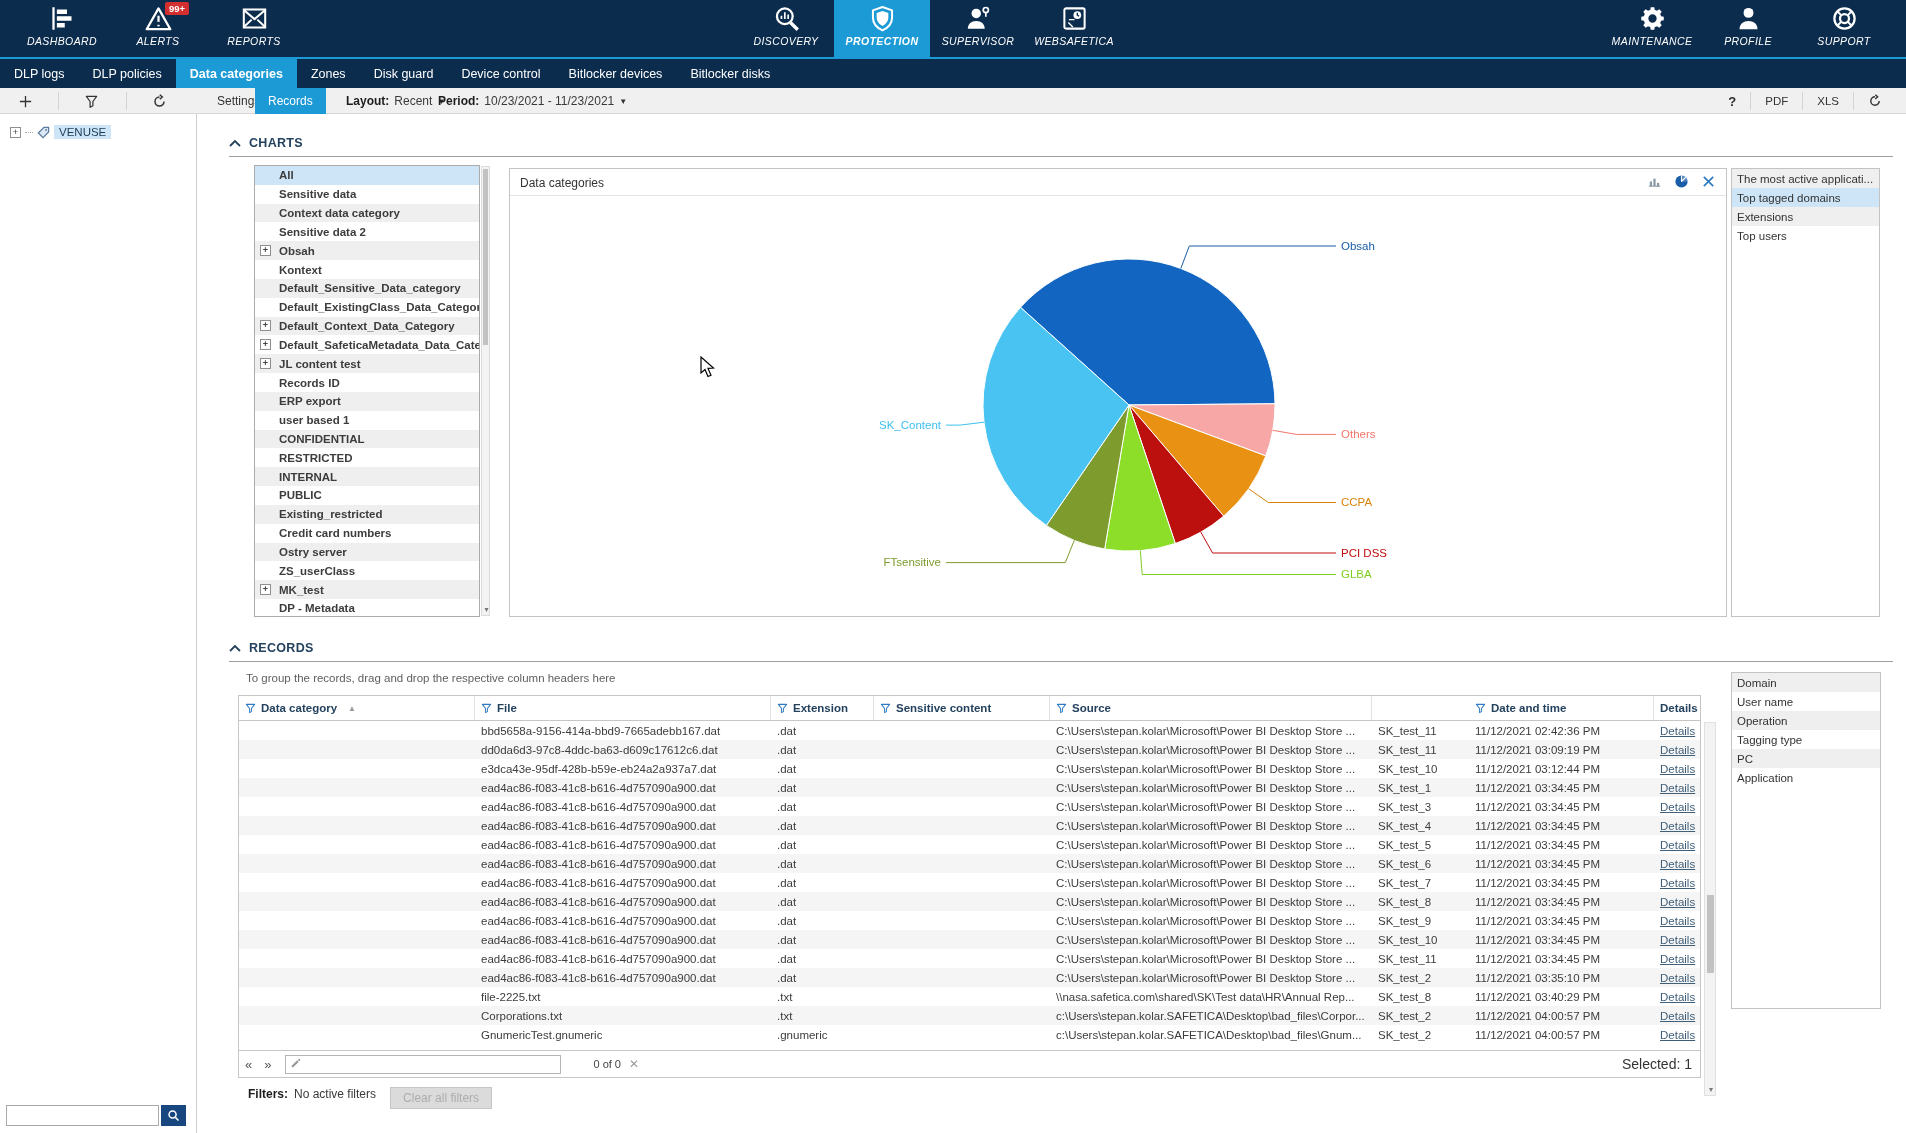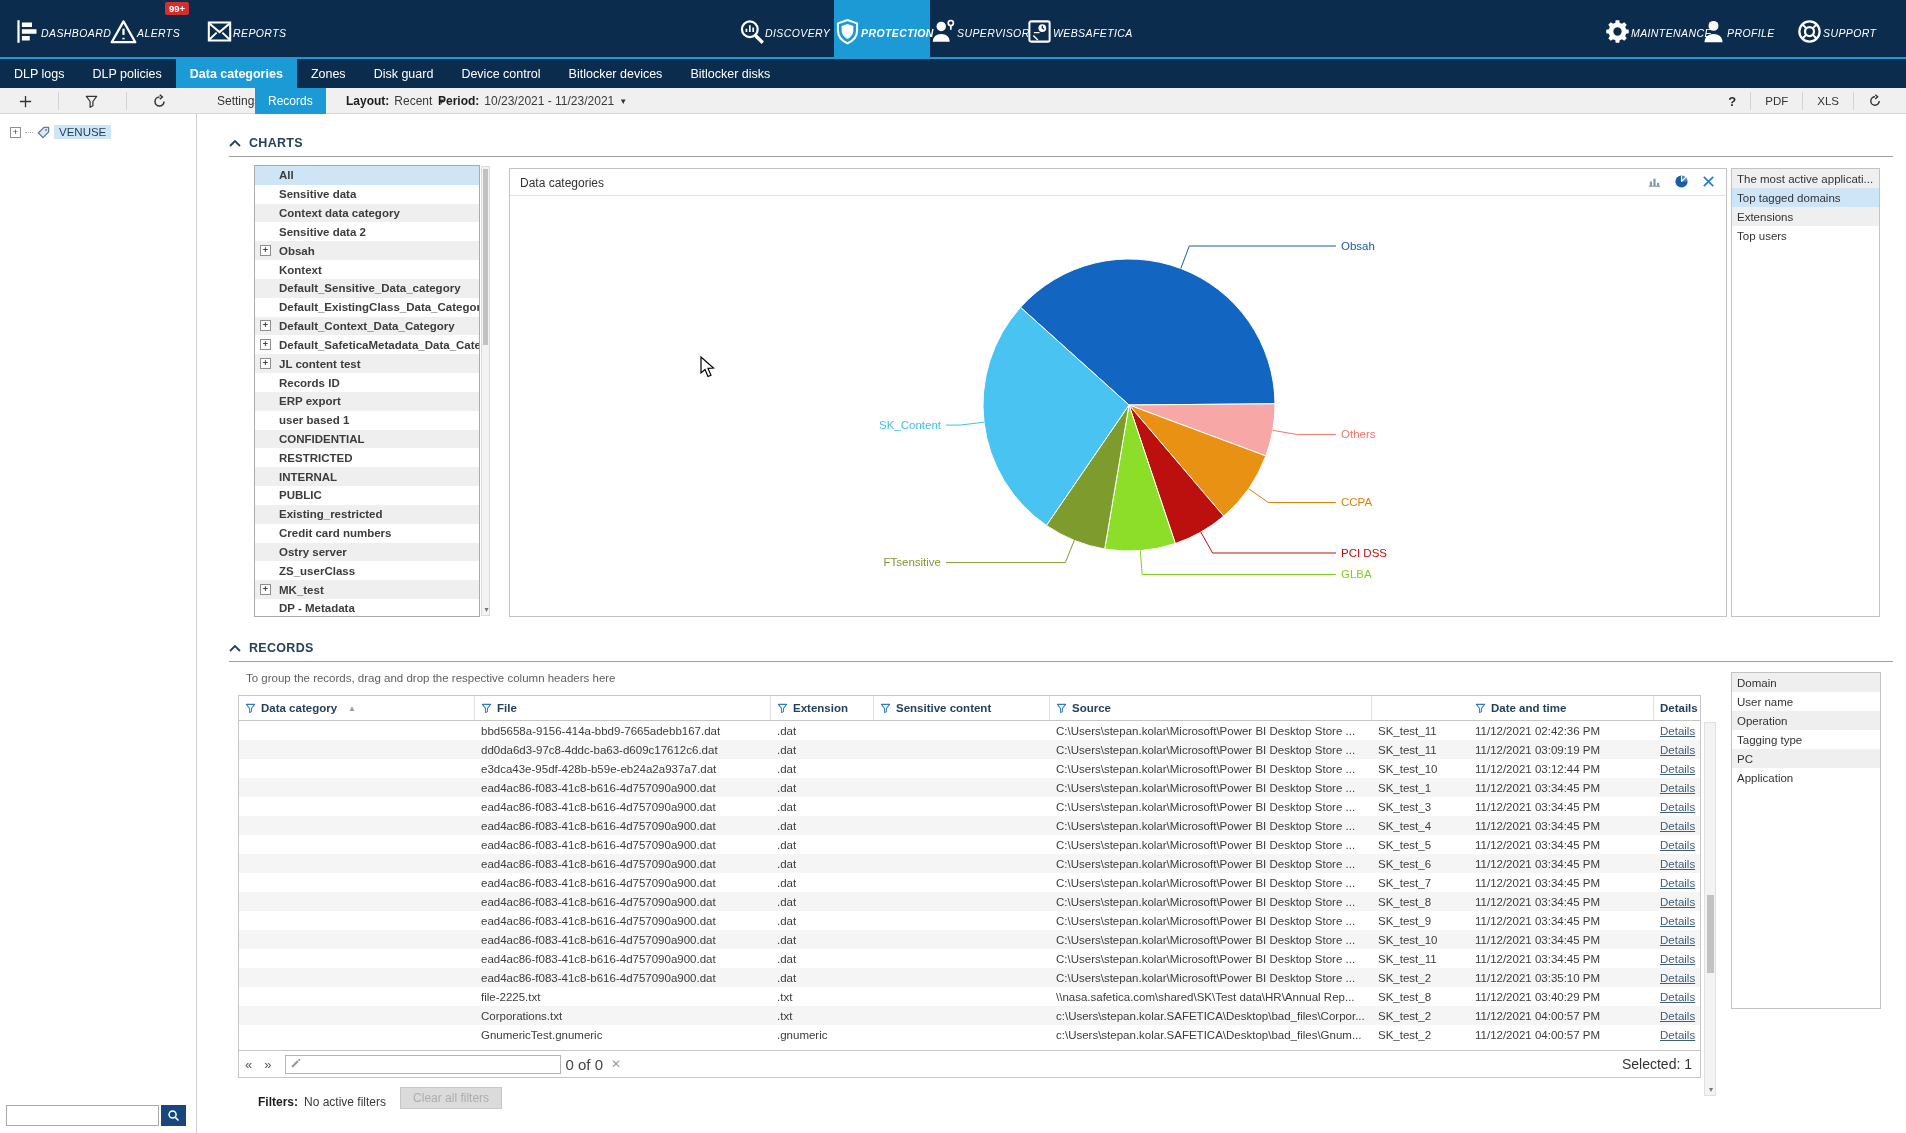--- a/index.html
+++ b/index.html
@@ -6,21 +6,21 @@
   html,body { background:#e8e8e8; }
   #app {
     position:relative; width:1906px; height:1133px; background:#fff; overflow:hidden;
     font-family:"Liberation Sans", sans-serif; color:#3a3a3a;
   }
   
   .topbar { position:absolute; left:0; top:0; width:1906px; height:57px; background:#0c2c4d; }
   .accent { position:absolute; left:0; top:57px; width:1906px; height:2px; background:#1b9ad6; }
   .tb-group { position:absolute; top:0; height:57px; display:flex; }
   .tb-left { left:14px; } .tb-center { left:738px; } .tb-right { right:14px; }
-  .nav-item { position:relative; width:96px; height:57px; display:flex; flex-direction:row; align-items:center;
+  .nav-item { position:relative; width:96px; height:57px; display:flex; flex-direction:column; align-items:center;
     justify-content:flex-start; padding-top:5px; cursor:pointer; color:#fff; }
   .nav-item.selected { background:#1b9ad6; }
   .nav-item .nicon { width:27px; height:27px; }
   .nav-item .nicon svg { width:27px; height:27px; display:block; }
   .nav-item .nlabel { font-size:10.5px; letter-spacing:.4px; margin-top:3px; white-space:nowrap;font-style:italic; }
   .nav-item.selected .nlabel { font-weight:bold; }
   .badge { position:absolute; top:2px; left:55px; background:#d32f2f; color:#fff; font-size:9.5px; font-weight:bold;
     padding:1px 4px; border-radius:2px; line-height:11px; }
   
   .modtabs { position:absolute; left:0; top:59px; width:1906px; height:29px; background:#0c2c4d; display:flex; }
@@ -96,28 +96,28 @@
   .g-row:nth-child(even) { background:#f5f5f5; }
   .g-cell { padding:0 6px; font-size:11.5px; color:#3c3c3c; display:flex; align-items:center;
     white-space:nowrap; overflow:hidden; }
   .g-link { text-decoration:underline; color:#3f5e78; cursor:pointer; }
   .grid-pager { position:absolute; left:0; bottom:0; width:100%; height:27px; border-top:1px solid #c6c6c6;
     display:flex; align-items:center; background:#fff; }
   .pg-arrow { font-size:13px; color:#555; padding:0 6px; cursor:pointer; }
   .pg-input { position:relative; margin-left:8px; }
   .pg-input input { width:276px; height:19px; border:1px solid #b5b5b5; padding:0 4px 0 22px; font-size:11px; outline:none; }
   .pg-input svg { position:absolute; left:5px; top:3px; width:12px; height:12px; }
-  .pg-count { font-size:15px; color:#444; margin-left:4px; }
+  .pg-count { font-size:11px; color:#444; margin-left:32px; }
   .pg-x { font-size:12px; color:#9a9a9a; margin-left:8px; cursor:pointer; }
   .pg-selected { margin-left:auto; margin-right:8px; font-size:14px; color:#333; }
   .vscroll { position:absolute; left:1704px; top:722px; width:12px; height:374px; background:#f3f3f3; border:1px solid #e0e0e0; }
   .vscroll .thumb { position:absolute; left:2px; top:172px; width:7px; height:78px; background:#c2c2c2; }
   .vscroll .scroll-arrow { width:12px; bottom:1px; }
   
-  .filters-row { position:absolute; left:258px; top:1087px; display:flex; align-items:flex-end; font-size:12px; }
+  .filters-row { position:absolute; left:248px; top:1087px; display:flex; align-items:flex-start; font-size:12px; }
   .filters-row b { color:#1d1d1d; }
   .filters-status { margin-left:6px; color:#3a3a3a; }
   .clear-btn { margin-left:14px; background:#dbdbdb; border:1px solid #c6c6c6; color:#adadad; font-size:12px;
     padding:3px 12px; cursor:default; }
   
   .cursor { position:absolute; left:700px; top:356px; width:17px; height:24px; pointer-events:none; }
 </style>
 </head>
 <body>
 

